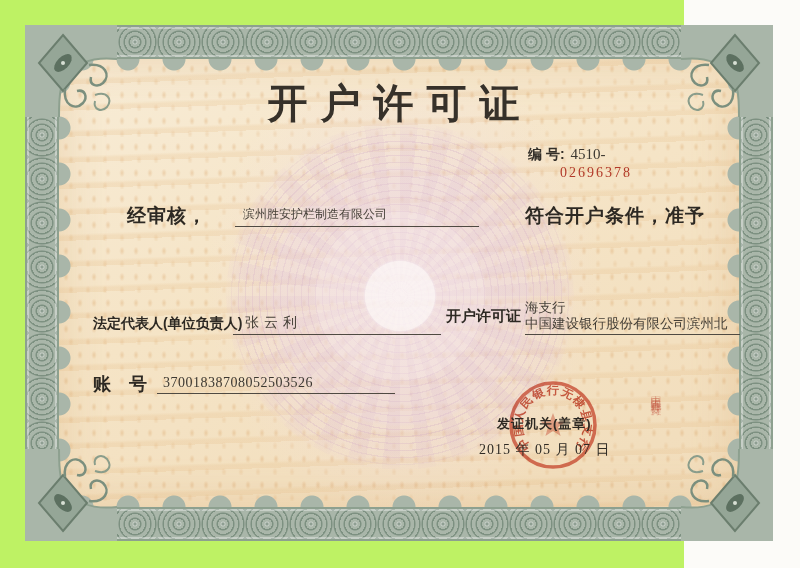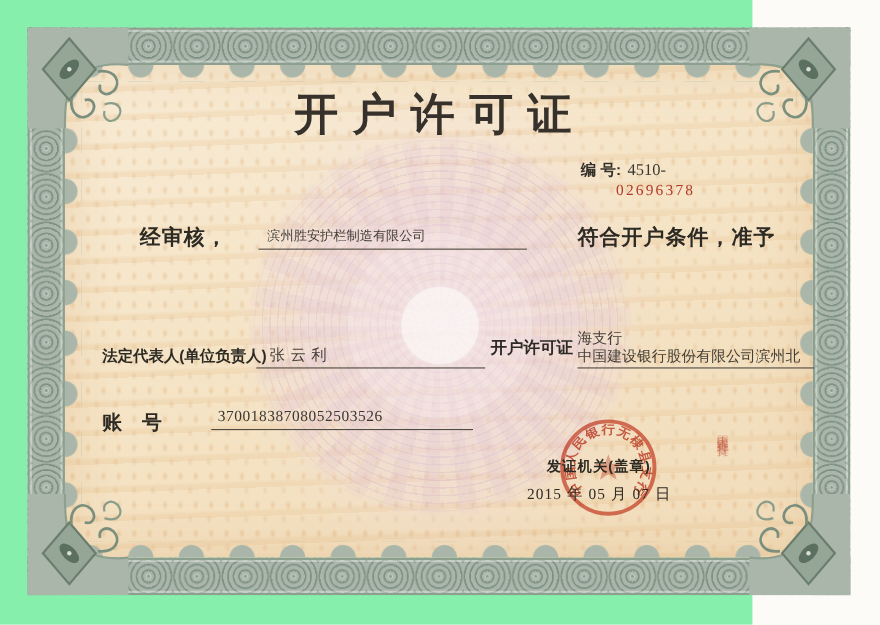--- a/index.html
+++ b/index.html
@@ -2,21 +2,21 @@
 <html><head>
 <meta charset="utf-8">
 <style>
   html,body{margin:0;padding:0;}
   body{
     width:800px;height:568px;overflow:hidden;
     background:#fcfbf8;
     font-family:"Liberation Sans", sans-serif;
     -webkit-font-smoothing:antialiased;
   }
-  .page{position:relative;width:684px;height:568px;background:#86efac;text-decoration:underline;}
+  .page{position:relative;width:684px;height:568px;background:#bef264;text-decoration:underline;}
 
   
   .paper{
     position:absolute;left:59px;top:59px;width:680px;height:448px;
     background:linear-gradient(160deg,#f8ecd6 0%,#f5e4c6 45%,#f1dcba 100%);
     box-shadow:inset 0 0 46px rgba(210,162,104,.32);
     overflow:hidden;
   }
   
   .wm-rows{
@@ -107,21 +107,21 @@
   .review-row .company{width:232px;font-family:"Liberation Serif", serif;font-size:12px;color:#433e36;padding:0 4px 3px 8px;white-space:nowrap;}
   .review-row .suf{margin-left:18px;}
   .review-line2{position:absolute;left:93px;top:242px;font-size:22px;font-weight:700;letter-spacing:5px;color:#2d2923;}
 
   .rep-row{position:absolute;left:93px;top:300px;display:flex;align-items:flex-end;}
   .rep-label{font-size:14px;font-weight:700;width:140px;white-space:nowrap;margin-bottom:2px;color:#2d2923;}
   .rep-name{width:192px;font-family:"Liberation Serif", serif;font-size:14px;letter-spacing:5px;color:#433e36;padding:0 4px 2px 12px;}
   .bank-label{font-size:15px;font-weight:700;margin-left:5px;margin-bottom:9px;white-space:nowrap;color:#2d2923;}
   .bank-value{width:215px;margin-left:4px;font-family:"Liberation Serif", serif;font-size:13.5px;line-height:16px;color:#433e36;padding-bottom:2px;}
 
-  .account-row{position:absolute;left:93px;top:372px;display:flex;align-items:flex-start;gap:35px;}
+  .account-row{position:absolute;left:93px;top:372px;display:flex;align-items:center;}
   .account-label{font-size:18px;font-weight:700;width:64px;white-space:nowrap;color:#2d2923;}
   .account-number{width:228px;font-family:"Liberation Serif", serif;font-size:14px;letter-spacing:.5px;color:#3c3831;padding:0 4px 2px 6px;}
 
   .issuer-label{position:absolute;left:497px;top:415px;font-size:13px;font-weight:700;letter-spacing:1px;color:#2d2923;}
   .issue-date{position:absolute;left:479px;top:441px;font-family:"Liberation Serif", serif;font-size:14px;letter-spacing:1px;color:#2f2b25;text-align:right;}
 
   .stamp{position:absolute;left:505px;top:377px;width:96px;height:96px;opacity:.88;mix-blend-mode:multiply;}
   .stamp-ghost{
     position:absolute;left:648px;top:386px;height:88px;overflow:hidden;
     writing-mode:vertical-rl;font-size:11px;letter-spacing:1px;

